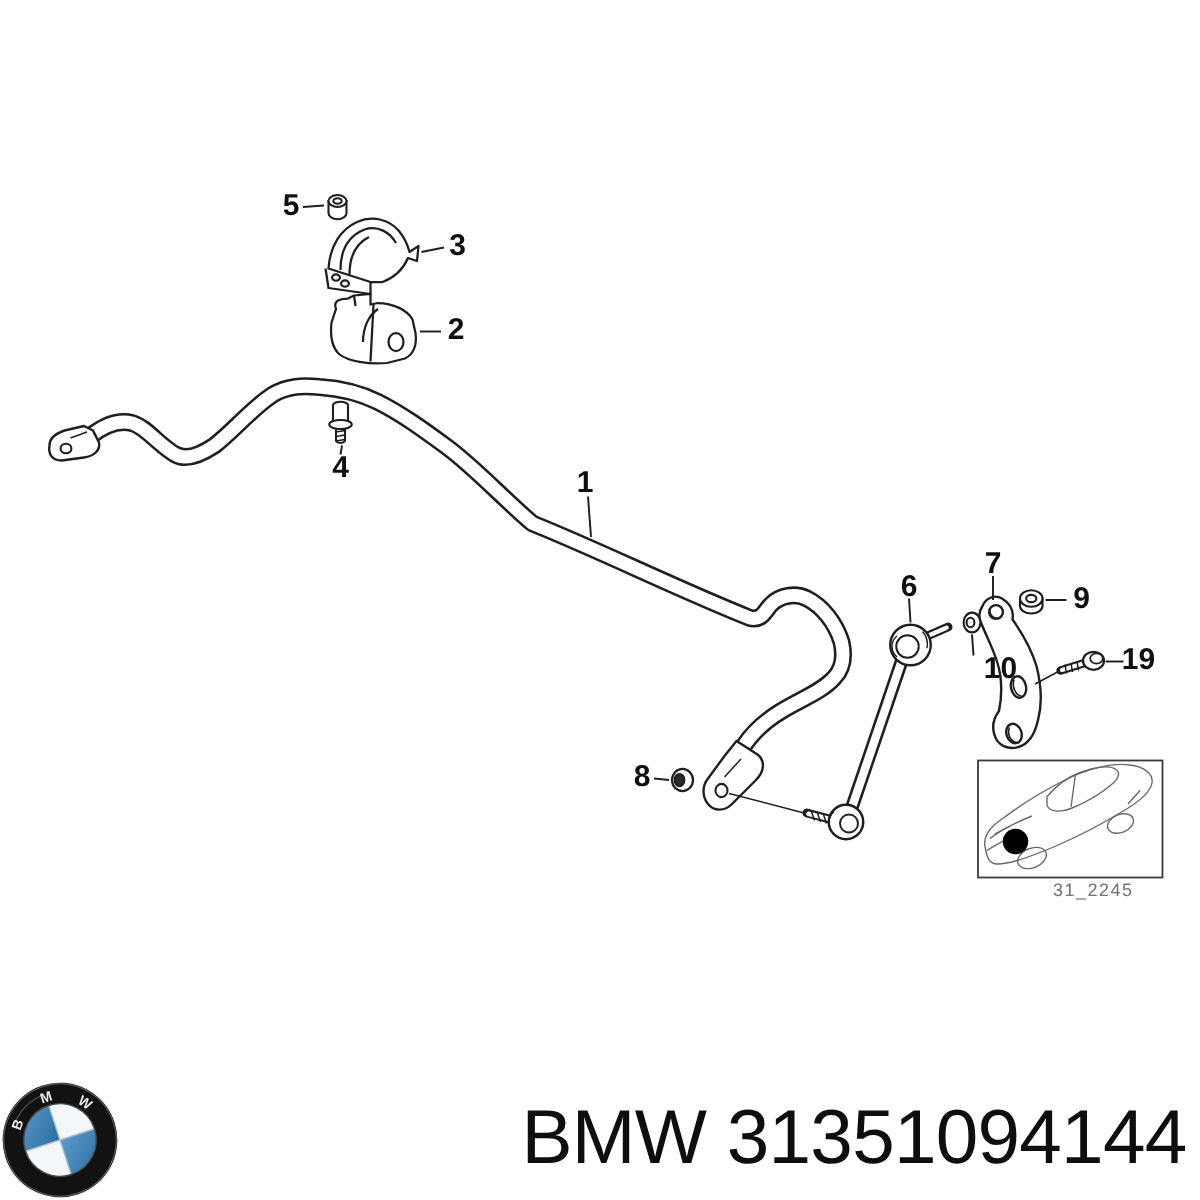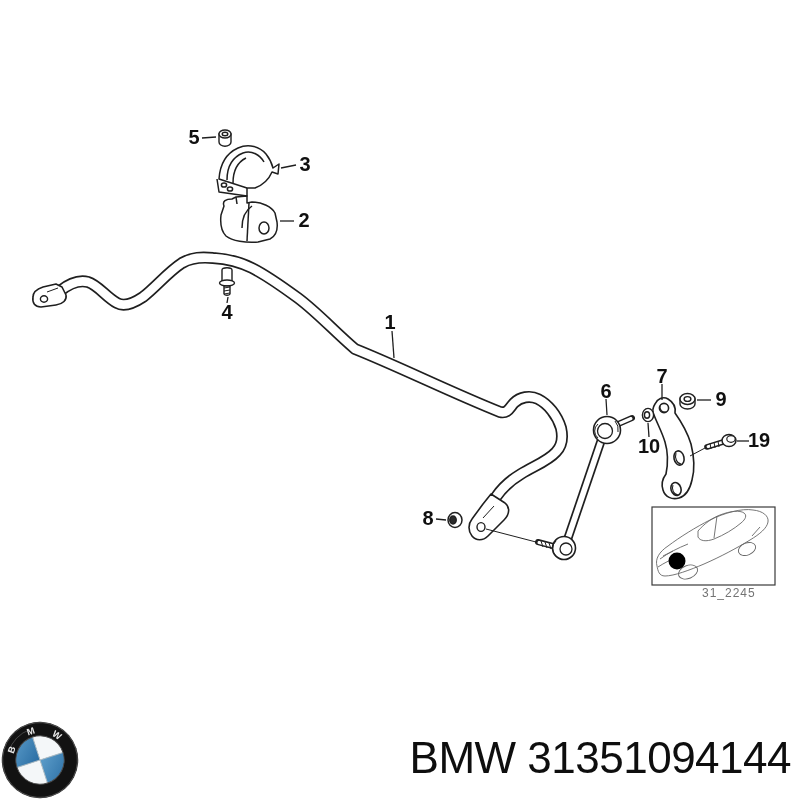--- a/index.html
+++ b/index.html
@@ -4,21 +4,21 @@
 <style>
   html,body{margin:0;padding:0;background:#ffffff;}
   .stage{position:relative;width:800px;height:800px;background:#ffffff;overflow:hidden;
          font-family:"Liberation Sans",sans-serif;}
   svg{display:block;}
   .diagram-svg{position:absolute;left:0;top:0;}
   .callout{position:absolute;transform:translate(-50%,-50%);font-weight:bold;
            font-size:20px;color:#101010;letter-spacing:0;line-height:1;}
   .inset-ref{position:absolute;left:654px;top:586px;width:121px;font-size:12px;
              color:#737373;letter-spacing:1px;margin-left:48px;}
-  .part-number{position:absolute;right:9px;top:736px;font-size:44px;line-height:44px;
+  .part-number{position:absolute;right:9px;top:736px;font-size:51px;line-height:44px;
                letter-spacing:-0.5px;color:#0e0e0e;font-weight:400;white-space:nowrap;}
   .bmw-logo{position:absolute;left:1px;top:721px;width:78px;height:78px;}
 </style>
 </head>
 <body>
 
 <div class="stage">
 
   <svg class="diagram-svg" width="800" height="715" viewBox="0 0 800 715">
     <defs>
@@ -214,21 +214,21 @@
 
   <div class="callout" style="left:390px;top:322px">1</div>
   <div class="callout" style="left:304px;top:220px">2</div>
   <div class="callout" style="left:305px;top:164px">3</div>
   <div class="callout" style="left:227px;top:312px">4</div>
   <div class="callout" style="left:194px;top:137px">5</div>
   <div class="callout" style="left:606px;top:391px">6</div>
   <div class="callout" style="left:662px;top:376px">7</div>
   <div class="callout" style="left:428px;top:518px">8</div>
   <div class="callout" style="left:721px;top:399px">9</div>
-  <div class="callout" style="left:649px;top:446px">10</div>
+  <div class="callout" style="left:667px;top:446px">10</div>
   <div class="callout" style="left:759px;top:440px">19</div>
 
   <div class="inset-ref">31_2245</div>
 
   <div>
     <svg class="bmw-logo" viewBox="0 0 100 100">
       <g transform="rotate(-18 50 50)">
         <circle cx="50" cy="50" r="49" fill="#121212"></circle>
         <circle cx="50" cy="50" r="48" fill="none" stroke="#7a7a7a" stroke-width="1" opacity="0.7"></circle>
         <path d="M 50 19 A 31 31 0 0 1 81 50 L 50 50 Z" fill="#f4f7f9"></path>

